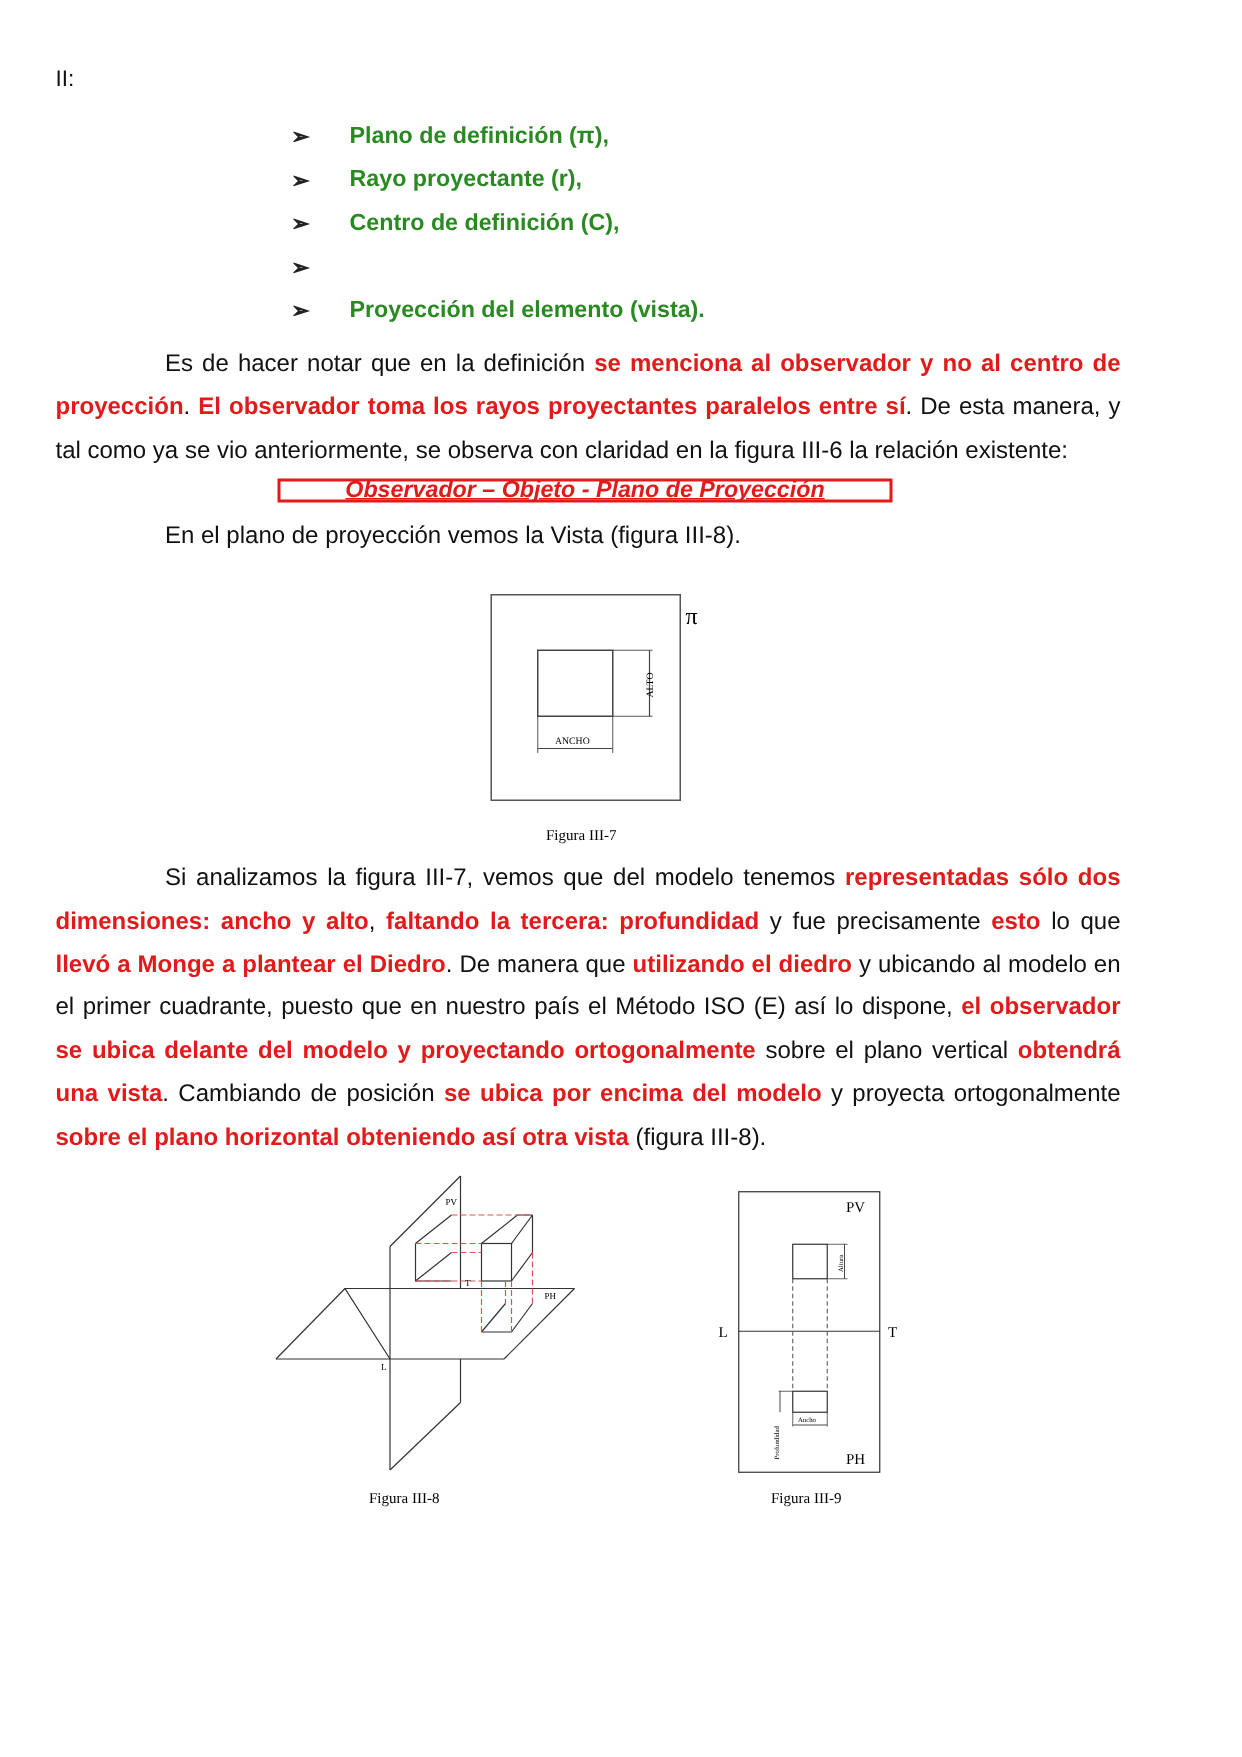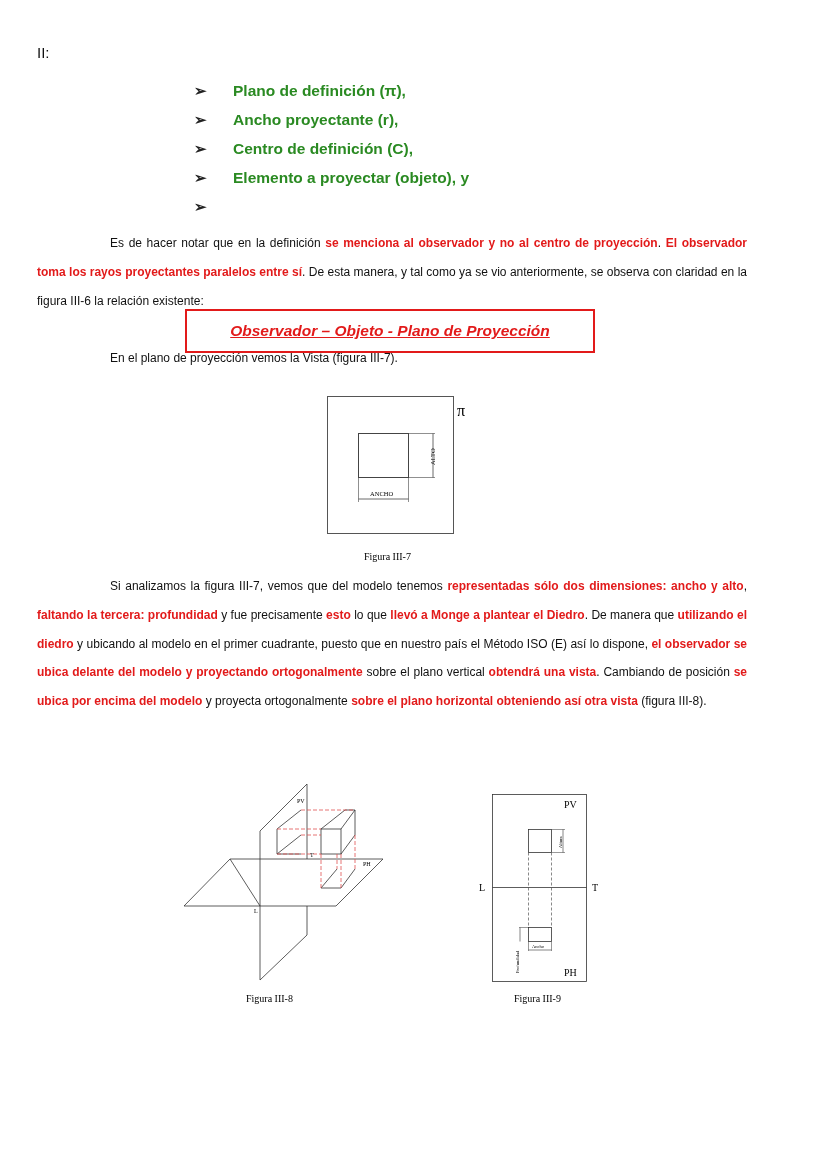--- a/index.html
+++ b/index.html
@@ -3,65 +3,65 @@
 <meta charset="utf-8">
 <style>
   html, body { margin:0; padding:0; background:#ffffff; }
   body { width:828px; height:1171px; position:relative; overflow:hidden;
          font-family:"Liberation Sans", sans-serif; color:#111; }
   .abs { position:absolute; }
   .heading-ii { left:37px; top:44px; font-size:15px; }
   .bullets { left:194px; top:76px; margin:0; padding:0; list-style:none; }
   .bullets li { height:29px; display:flex; align-items:center; font-weight:bold; font-size:15.5px; color:#2a8a22; }
   .bullets li .arrow { width:39px; font-size:15px; color:#222; }
-  .para { left:37px; width:710px; font-size:12px; line-height:28.8px; text-align:justify; }
+  .para { left:37px; width:710px; font-size:16px; line-height:28.8px; text-align:justify; }
   .para .indent { display:inline-block; width:73px; }
   .red { color:#e21a1a; font-weight:bold; }
   .p1 { top:229px; }
   .p2 { top:344px; }
   .p3 { top:572px; }
-  .callout { left:185px; top:309px; width:410px; height:44px; border:2px solid #e21a1a; box-sizing:border-box;
+  .callout { left:185px; top:319px; width:410px; height:16px; border:2px solid #e21a1a; box-sizing:border-box;
              display:flex; align-items:center; justify-content:center; }
   .callout span { color:#e21a1a; font-weight:bold; font-style:italic; text-decoration:underline; font-size:15.5px; }
   svg text { font-family:"Liberation Serif", serif; }
 </style>
 </head>
 <body>
 
 <div class="abs heading-ii">II:</div>
 
 <ul class="abs bullets">
   <li>
       <span class="arrow">➢</span>
       <span>Plano de definición (π),</span>
     </li>
   <li>
       <span class="arrow">➢</span>
-      <span>Ancho proyectante (r),</span>
+      <span>Rayo proyectante (r),</span>
     </li>
   <li>
       <span class="arrow">➢</span>
       <span>Centro de definición (C),</span>
     </li>
   <li>
       <span class="arrow">➢</span>
-      <span>Elemento a proyectar (objeto), y</span>
     </li>
   <li>
       <span class="arrow">➢</span>
+      <span>Proyección del elemento (vista).</span>
     </li>
 </ul>
 
 <p class="abs para p1" style="margin:0"><span class="indent"></span><span>Es de hacer notar que en la definición </span><span class="red">se menciona al observador y no al centro de proyección</span><span>. </span><span class="red">El observador toma los rayos proyectantes paralelos entre sí</span><span>. De esta manera, y tal como ya se vio anteriormente, se observa con claridad en la figura III-6 la relación existente:</span></p>
 
 <div class="abs callout">
     <span>Observador – Objeto - Plano de Proyección</span>
   </div>
 
-<p class="abs para p2" style="margin:0"><span class="indent"></span><span>En el plano de proyección vemos la Vista (figura III-7).</span></p>
+<p class="abs para p2" style="margin:0"><span class="indent"></span><span>En el plano de proyección vemos la Vista (figura III-8).</span></p>
 
 <svg class="abs" style="left:320px;top:390px" width="160" height="175">
   <rect x="7.5" y="6.5" width="126" height="137" fill="none" stroke="#555" stroke-width="1"></rect>
   <text x="137" y="26" font-size="16">π</text>
   <rect x="38.5" y="43.5" width="50" height="44" fill="none" stroke="#444" stroke-width="1"></rect>
   <line x1="88.5" y1="43.5" x2="115" y2="43.5" stroke="#444" stroke-width="0.6"></line>
   <line x1="88.5" y1="87.5" x2="115" y2="87.5" stroke="#444" stroke-width="0.6"></line>
   <line x1="113" y1="43.5" x2="113" y2="87.5" stroke="#444" stroke-width="0.8"></line>
   <text x="0" y="0" font-size="6.5" font-family="Liberation Sans, sans-serif" transform="translate(115,75) rotate(-90)">ALTO</text>
   <line x1="38.5" y1="87.5" x2="38.5" y2="112" stroke="#444" stroke-width="0.6"></line>

